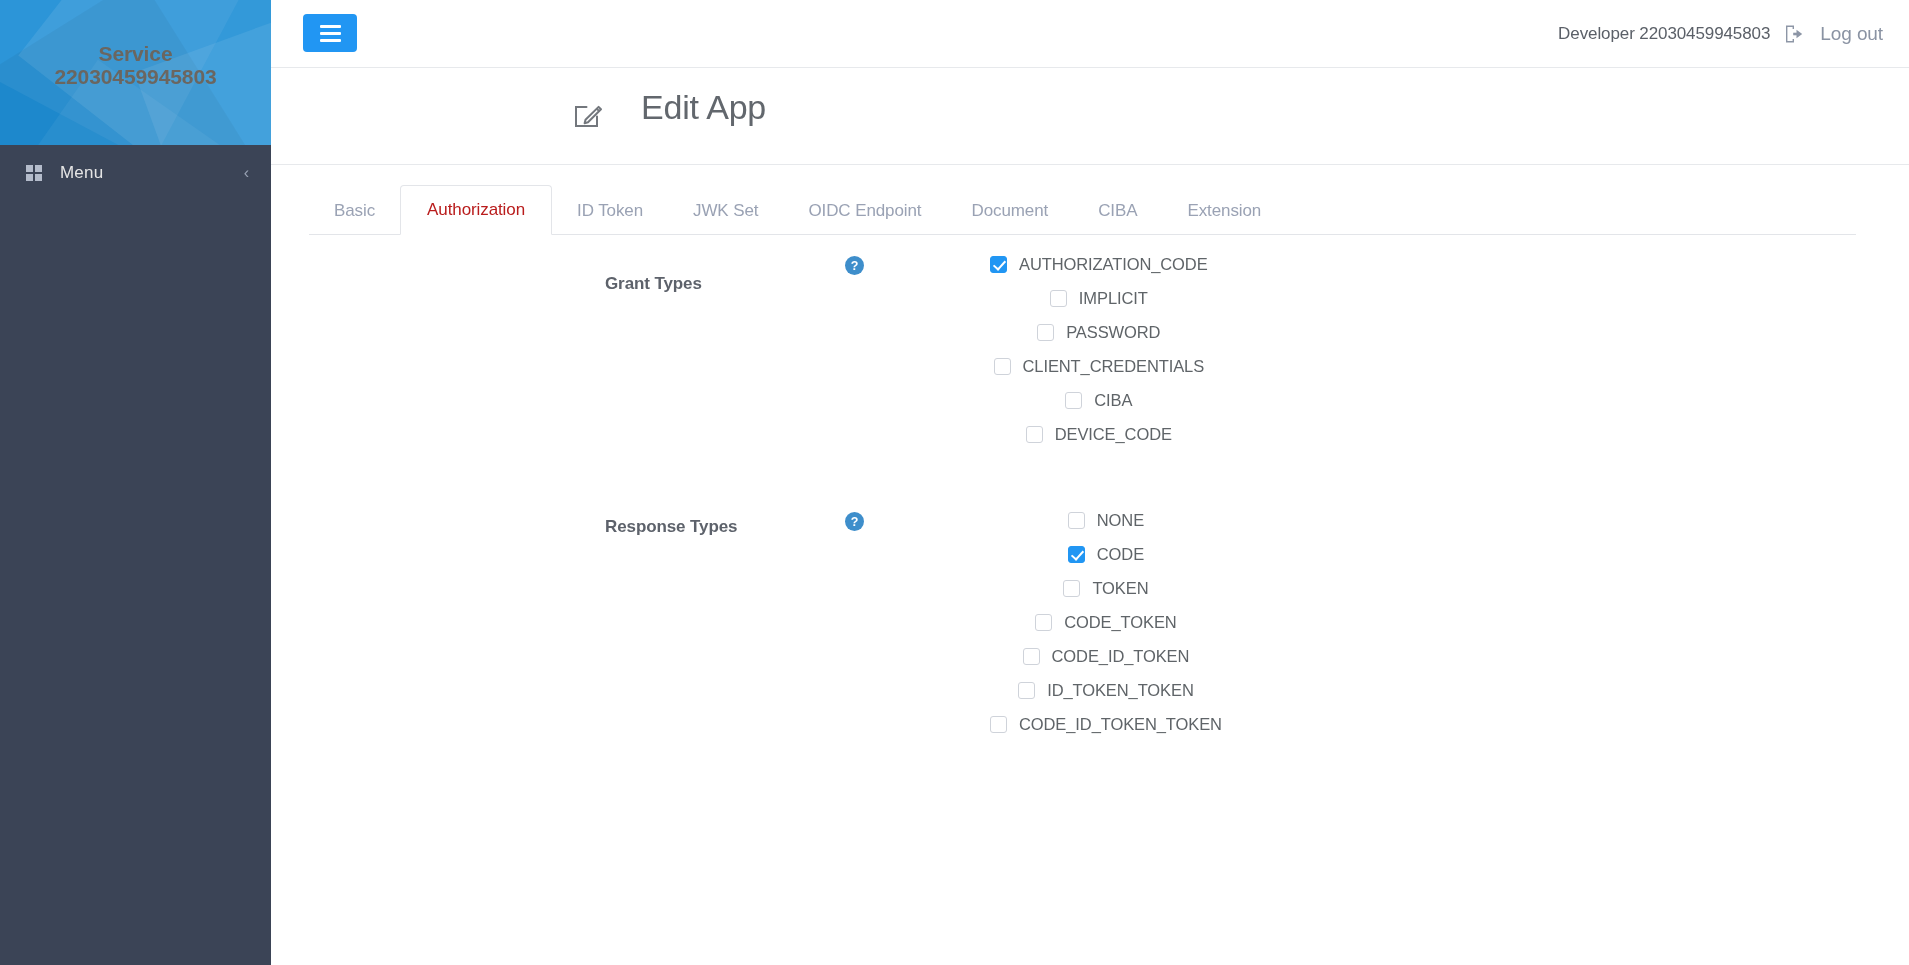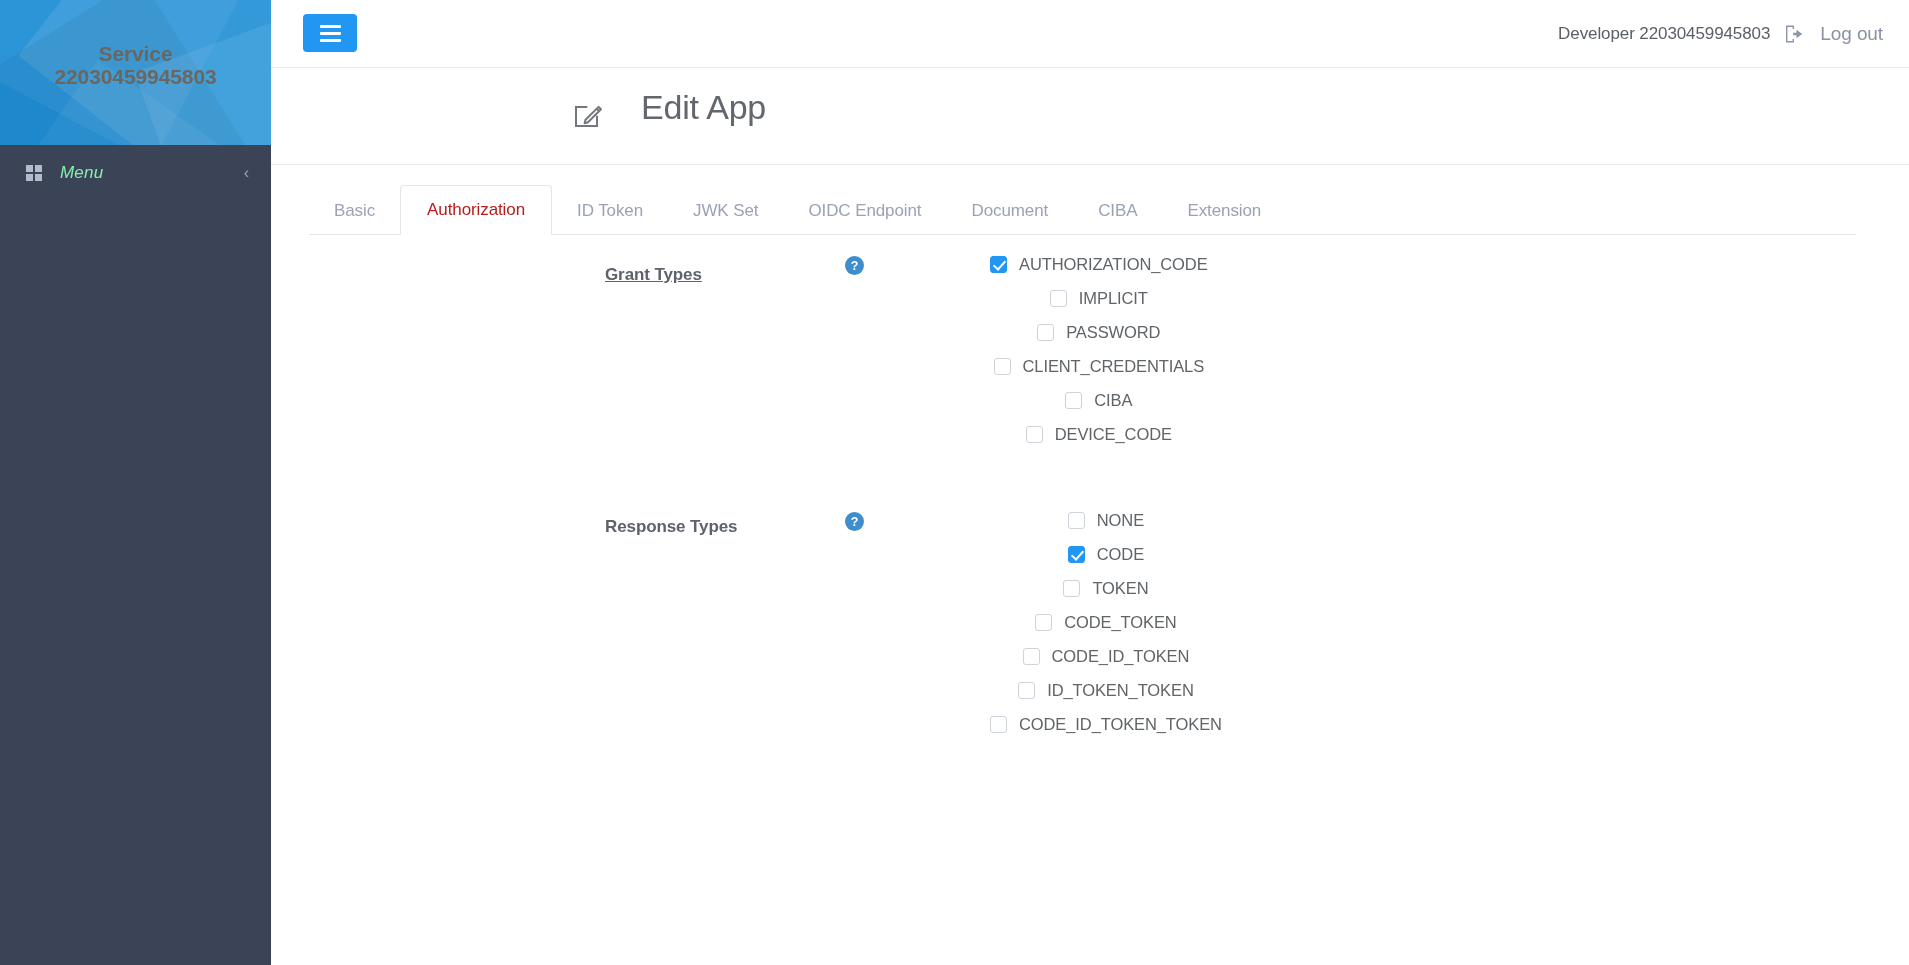--- a/index.html
+++ b/index.html
@@ -88,24 +88,23 @@
     grid-template-columns: 7px 7px;
     grid-template-rows: 7px 7px;
     gap: 2px;
     margin-right: 18px;
   }
   #menu-row .grid-icon i {
     display: block; background: #b4bccb;
   }
   #menu-label {
     font-size: 17px;
-    color: #86efac;
+    color: #e5e5e5;
     flex: 1;
     letter-spacing: 0.2px;
-    font-style: italic;
   }
   #menu-collapse {
     font-size: 16px;
     color: #98a2b3;
     line-height: 1;
   }
 
   
   #topbar {
     position: absolute;
@@ -357,21 +356,21 @@
       <div class="tab active">Authorization</div>
       <div class="tab">ID Token</div>
       <div class="tab">JWK Set</div>
       <div class="tab">OIDC Endpoint</div>
       <div class="tab">Document</div>
       <div class="tab">CIBA</div>
       <div class="tab">Extension</div>
     </div>
 
   <div class="form-row" style="top:88px;">
-    <div class="form-label" style="top:12px;text-decoration:underline;">Grant Types</div>
+    <div class="form-label" style="top:21px;">Grant Types</div>
     <span class="help-icon" style="top:3px;">
       <svg width="19" height="19" viewBox="0 0 19 19">
         <circle cx="9.5" cy="9.5" r="9.5" fill="#3e8ecb"></circle>
         <text x="9.5" y="14.2" text-anchor="middle" font-size="12.5" font-weight="bold" font-family="Liberation Sans, sans-serif" fill="#ffffff">?</text>
       </svg>
     </span>
     <div class="check-list" id="grant-types-list" style="top:-6px;">
         <div class="check-item">
           <span class="cb checked"></span>
           <span class="check-label">AUTHORIZATION_CODE</span>

